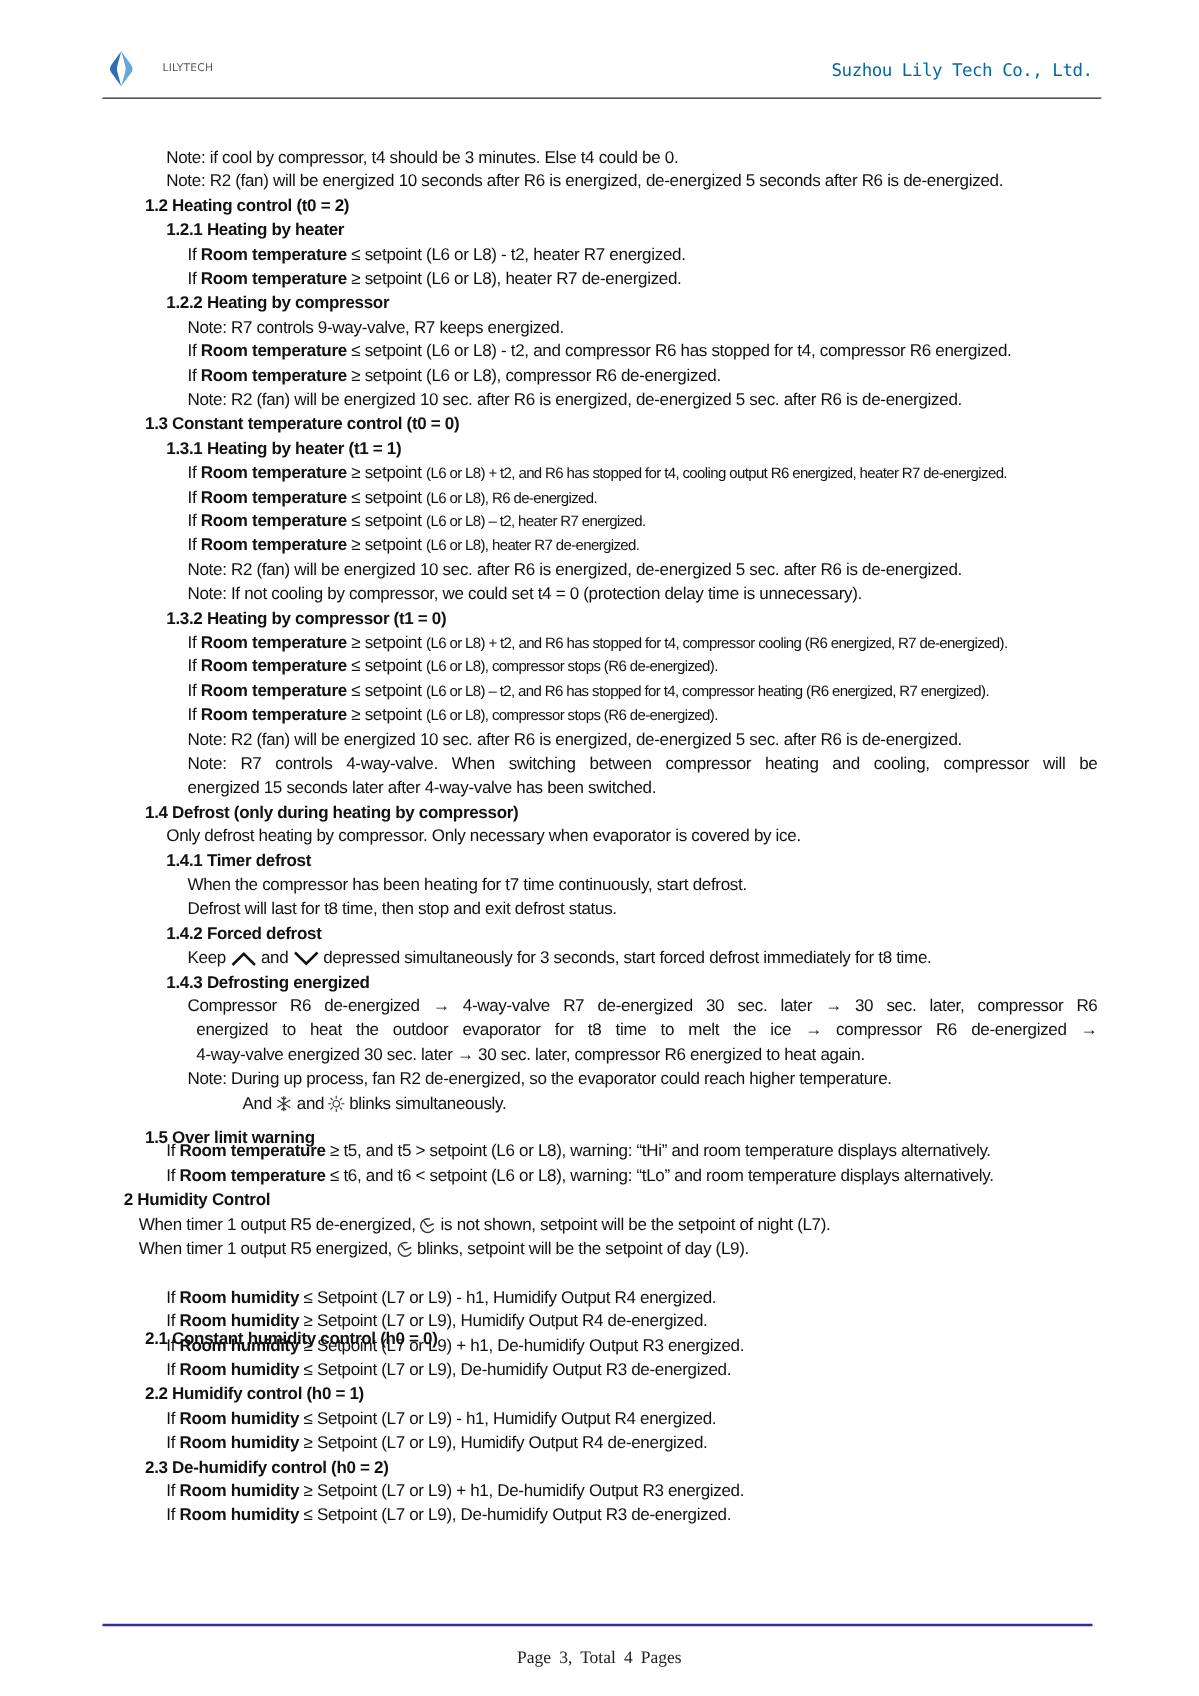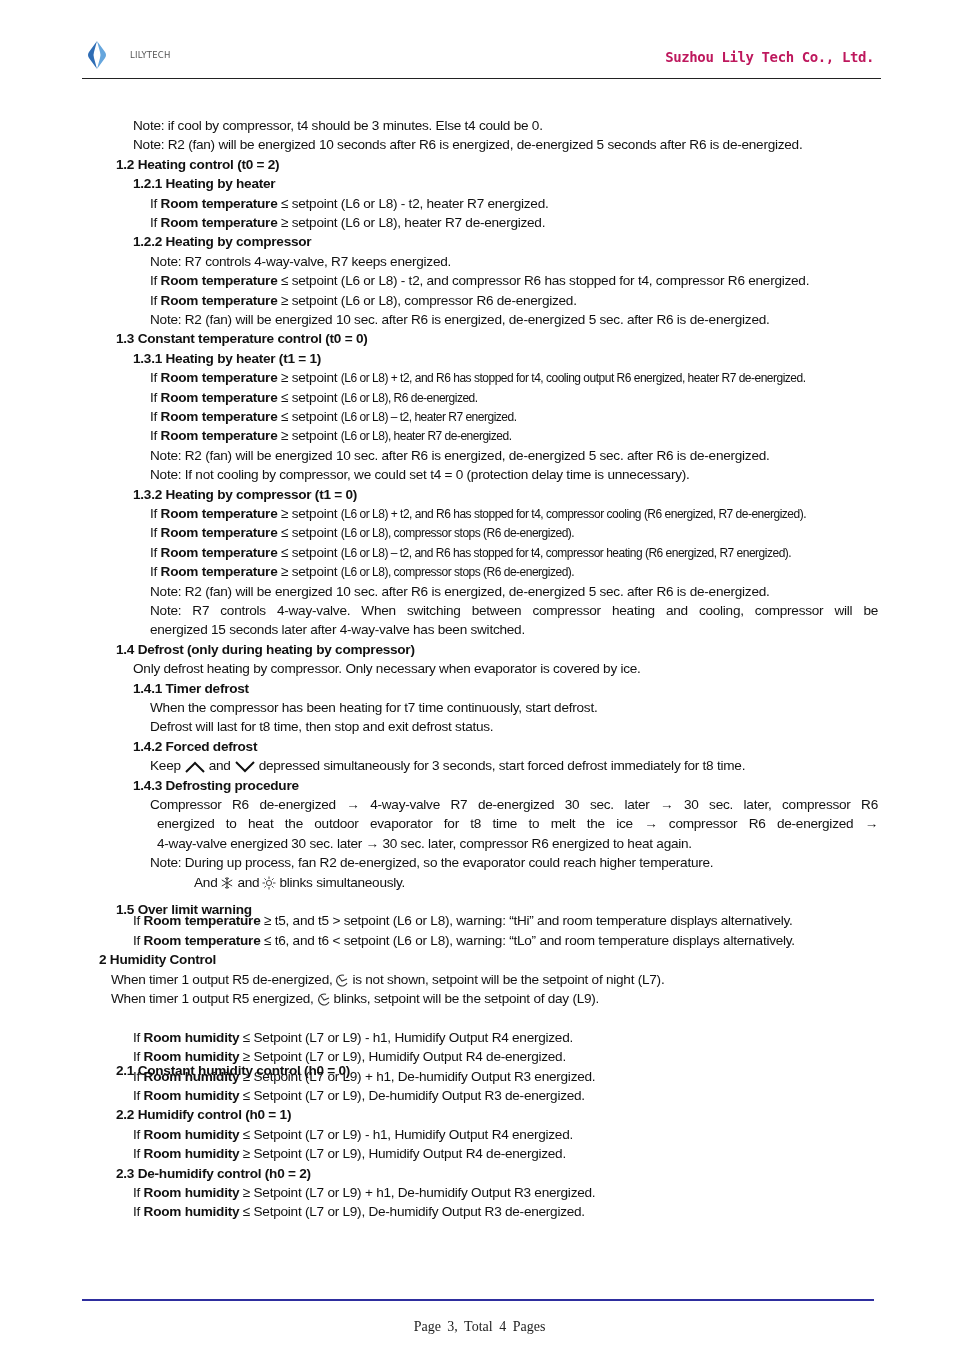--- a/index.html
+++ b/index.html
@@ -3,21 +3,21 @@
 <meta charset="utf-8">
 <style>
   html, body { margin:0; padding:0; background:#ffffff; }
   body { width:959px; height:1357px; position:relative; overflow:hidden;
          font-family:"Liberation Sans", sans-serif; color:#111; }
   .header { position:absolute; left:82px; top:38px; width:800px; height:42px; }
   .logo { position:absolute; left:4px; top:2px; display:flex; align-items:center; gap:22px; }
   .logo svg { display:block; }
   .logo-text { font-size:8.5px; color:#555; letter-spacing:0.2px; font-family:"DejaVu Sans", sans-serif; }
   .company { position:absolute; right:8px; top:11px; font-family:"DejaVu Sans Mono", monospace;
-             font-weight:bold; font-size:14px; letter-spacing:-0.4px; color:#be185d;margin-left:26px; }
+             font-weight:normal; font-size:14px; letter-spacing:-0.4px; color:#0369a1;margin-left:26px; }
   .header-rule { position:absolute; left:82px; top:78px; width:799px; height:1px; background:#222; }
   .content { position:absolute; left:0; top:116px; width:959px; }
   .line { position:absolute; white-space:nowrap; font-size:13.6px; line-height:19.4px; letter-spacing:-0.25px; }
   .b { font-weight:bold; }
   .cond { font-size:12px; letter-spacing:-0.5px; }
   .just { white-space:normal; text-align:justify; text-align-last:justify; }
   .ind0 { left:99px; } .ind1 { left:116px; } .ind2 { left:133px; } .ind3 { left:150px; } .ind3b { left:157px; } .ind4 { left:194px; }
   .icon-inline { display:inline-block; vertical-align:middle; margin:0 3px; }
   .footer-rule { position:absolute; left:82px; top:1299px; width:792px; height:2px; background:#2e2e9e; }
   .footer { position:absolute; left:0; width:959px; top:1319px; text-align:center;
@@ -39,21 +39,21 @@
 <div class="header-rule"></div>
 
 <div class="content">
   <div class="line ind2" style="top:0px">Note: if cool by compressor, t4 should be 3 minutes. Else t4 could be 0.</div>
   <div class="line ind2" style="top:19.4px">Note: R2 (fan) will be energized 10 seconds after R6 is energized, de-energized 5 seconds after R6 is de-energized.</div>
   <div class="line ind1 b" style="top:38.8px">1.2  Heating control (t0 = 2)</div>
   <div class="line ind2 b" style="top:58.2px">1.2.1 Heating by heater</div>
   <div class="line ind3" style="top:77.6px"><span>If </span><span class="b">Room temperature</span><span> ≤ setpoint (L6 or L8) - t2, heater R7 energized.</span></div>
   <div class="line ind3" style="top:97px"><span>If </span><span class="b">Room temperature</span><span> ≥ setpoint (L6 or L8), heater R7 de-energized.</span></div>
   <div class="line ind2 b" style="top:116.4px">1.2.2 Heating by compressor</div>
-  <div class="line ind3" style="top:135.8px">Note: R7 controls 4-way-valve, R7 keeps energized.</div>
+  <div class="line ind3" style="top:135.8px">Note: R7 controls 9-way-valve, R7 keeps energized.</div>
   <div class="line ind3" style="top:155.2px"><span>If </span><span class="b">Room temperature</span><span> ≤ setpoint (L6 or L8) - t2, and compressor R6 has stopped for t4, compressor R6 energized.</span></div>
   <div class="line ind3" style="top:174.6px"><span>If </span><span class="b">Room temperature</span><span> ≥ setpoint (L6 or L8), compressor R6 de-energized.</span></div>
   <div class="line ind3" style="top:194px">Note: R2 (fan) will be energized 10 sec. after R6 is energized, de-energized 5 sec. after R6 is de-energized.</div>
   <div class="line ind1 b" style="top:213.4px">1.3  Constant temperature control (t0 = 0)</div>
   <div class="line ind2 b" style="top:232.8px">1.3.1 Heating by heater (t1 = 1)</div>
   <div class="line ind3" style="top:252.2px"><span>If </span><span class="b">Room temperature</span><span> ≥ setpoint </span><span class="cond">(L6 or L8) + t2, and R6 has stopped for t4, cooling output R6 energized, heater R7 de-energized.</span></div>
   <div class="line ind3" style="top:271.6px"><span>If </span><span class="b">Room temperature</span><span> ≤ setpoint </span><span class="cond">(L6 or L8), R6 de-energized.</span></div>
   <div class="line ind3" style="top:291px"><span>If </span><span class="b">Room temperature</span><span> ≤ setpoint </span><span class="cond">(L6 or L8) – t2, heater R7 energized.</span></div>
   <div class="line ind3" style="top:310.4px"><span>If </span><span class="b">Room temperature</span><span> ≥ setpoint </span><span class="cond">(L6 or L8), heater R7 de-energized.</span></div>
   <div class="line ind3" style="top:329.8px">Note: R2 (fan) will be energized 10 sec. after R6 is energized, de-energized 5 sec. after R6 is de-energized.</div>
@@ -70,21 +70,21 @@
   <div class="line ind2" style="top:543.2px">Only defrost heating by compressor. Only necessary when evaporator is covered by ice.</div>
   <div class="line ind2 b" style="top:562.6px">1.4.1 Timer defrost</div>
   <div class="line ind3" style="top:582px">When the compressor has been heating for t7 time continuously, start defrost.</div>
   <div class="line ind3" style="top:601.4px">Defrost will last for t8 time, then stop and exit defrost status.</div>
   <div class="line ind2 b" style="top:620.8px">1.4.2 Forced defrost</div>
   <div class="line ind3" style="top:640.2px"><span>Keep</span><svg class="icon-inline" width="22" height="13" viewBox="0 0 22 13">
         <polyline points="2,12 11,3 20,12" fill="none" stroke="#111" stroke-width="2"></polyline>
       </svg><span>and</span><svg class="icon-inline" width="22" height="13" viewBox="0 0 22 13">
         <polyline points="2,2 11,11 20,2" fill="none" stroke="#111" stroke-width="2"></polyline>
       </svg><span>depressed simultaneously for 3 seconds, start forced defrost immediately for t8 time.</span></div>
-  <div class="line ind2 b" style="top:659.6px">1.4.3 Defrosting procedure</div>
+  <div class="line ind2 b" style="top:659.6px">1.4.3 Defrosting energized</div>
   <div class="line ind3 just" style="top:679px; width:728px">Compressor R6 de-energized → 4-way-valve R7 de-energized 30 sec. later → 30 sec. later, compressor R6</div>
   <div class="line ind3b just" style="top:698.4px; width:721px">energized to heat the outdoor evaporator for t8 time to melt the ice → compressor R6 de-energized →</div>
   <div class="line ind3b" style="top:717.8px">4-way-valve energized 30 sec. later → 30 sec. later, compressor R6 energized to heat again.</div>
   <div class="line ind3" style="top:737.2px">Note: During up process, fan R2 de-energized, so the evaporator could reach higher temperature.</div>
   <div class="line ind4" style="top:756.6px"><span>And</span><svg class="icon-inline" width="14" height="14" viewBox="0 0 14 14">
         <g stroke="#333" stroke-width="1">
           <line x1="7" y1="1" x2="7" y2="13"></line>
           <line x1="1.8" y1="4" x2="12.2" y2="10"></line>
           <line x1="1.8" y1="10" x2="12.2" y2="4"></line>
           <polyline points="5,2 7,3.5 9,2" fill="none"></polyline>

